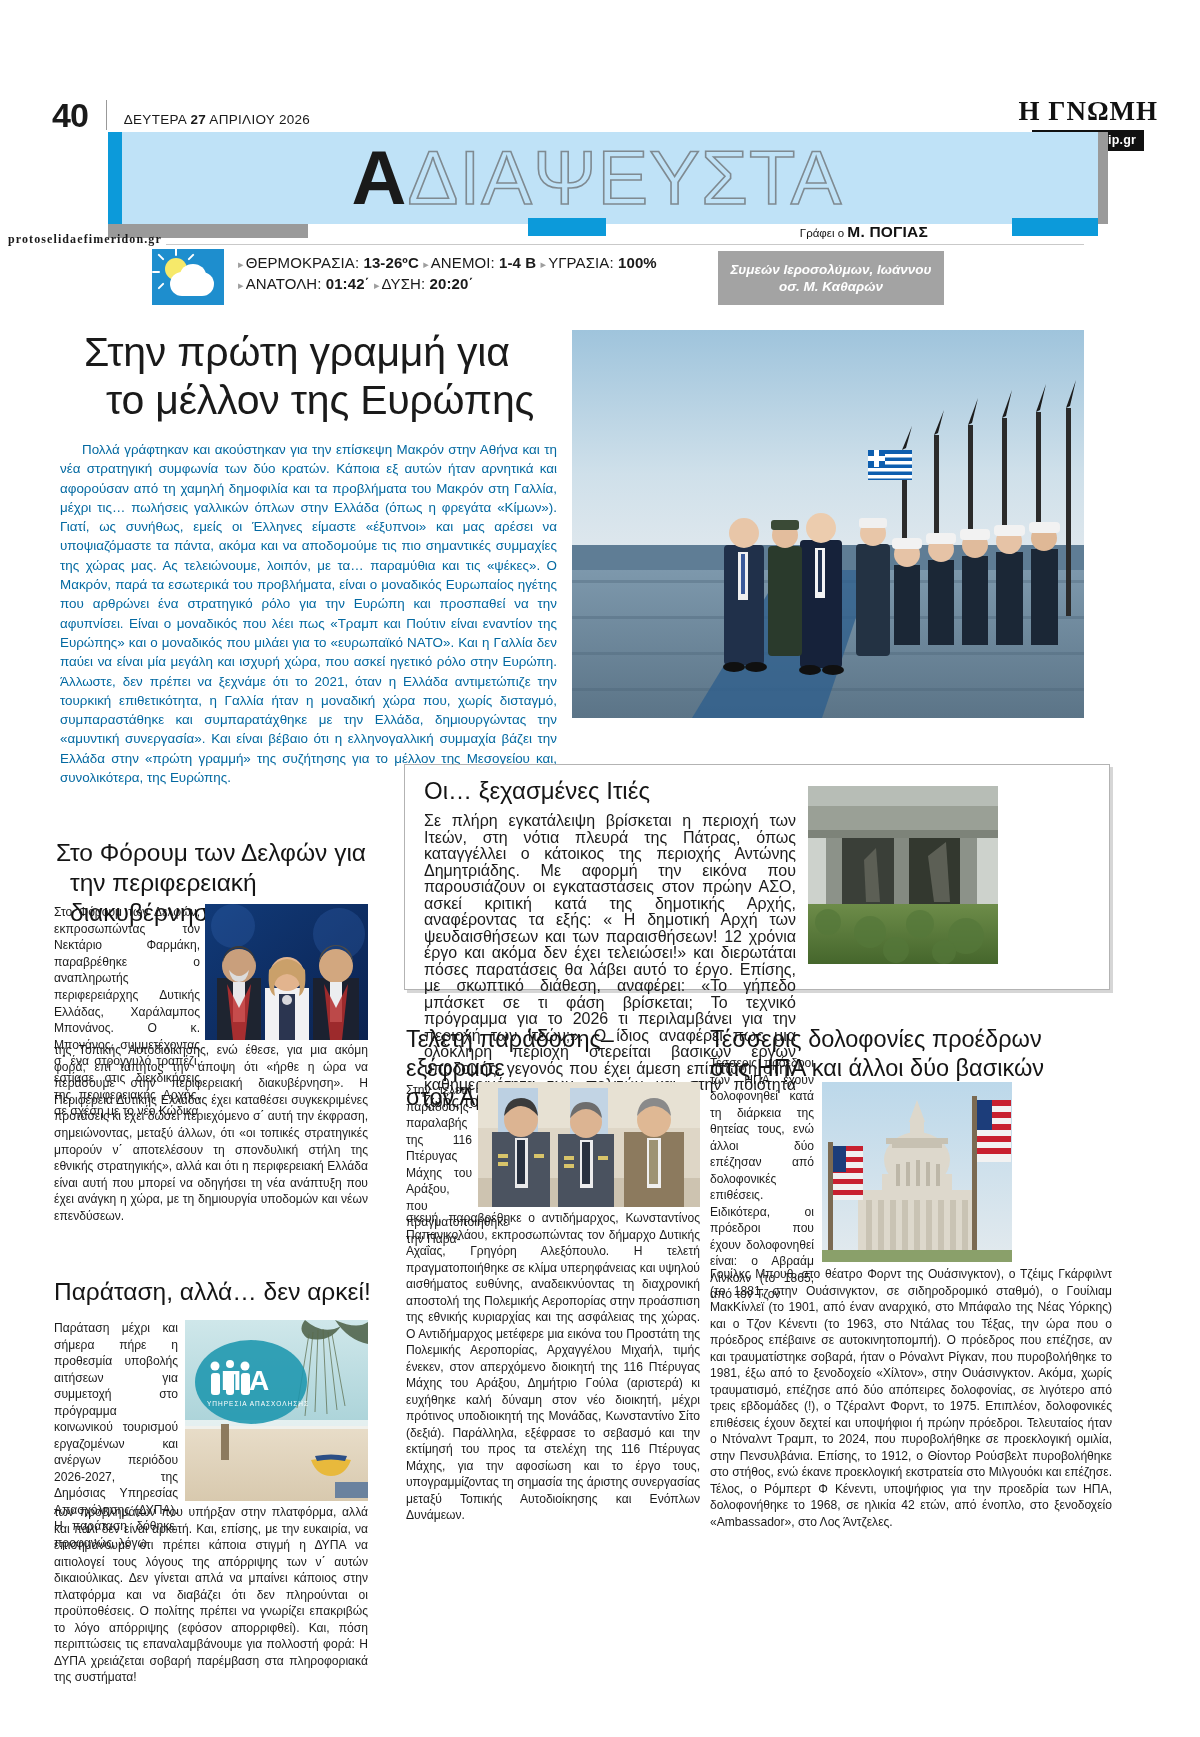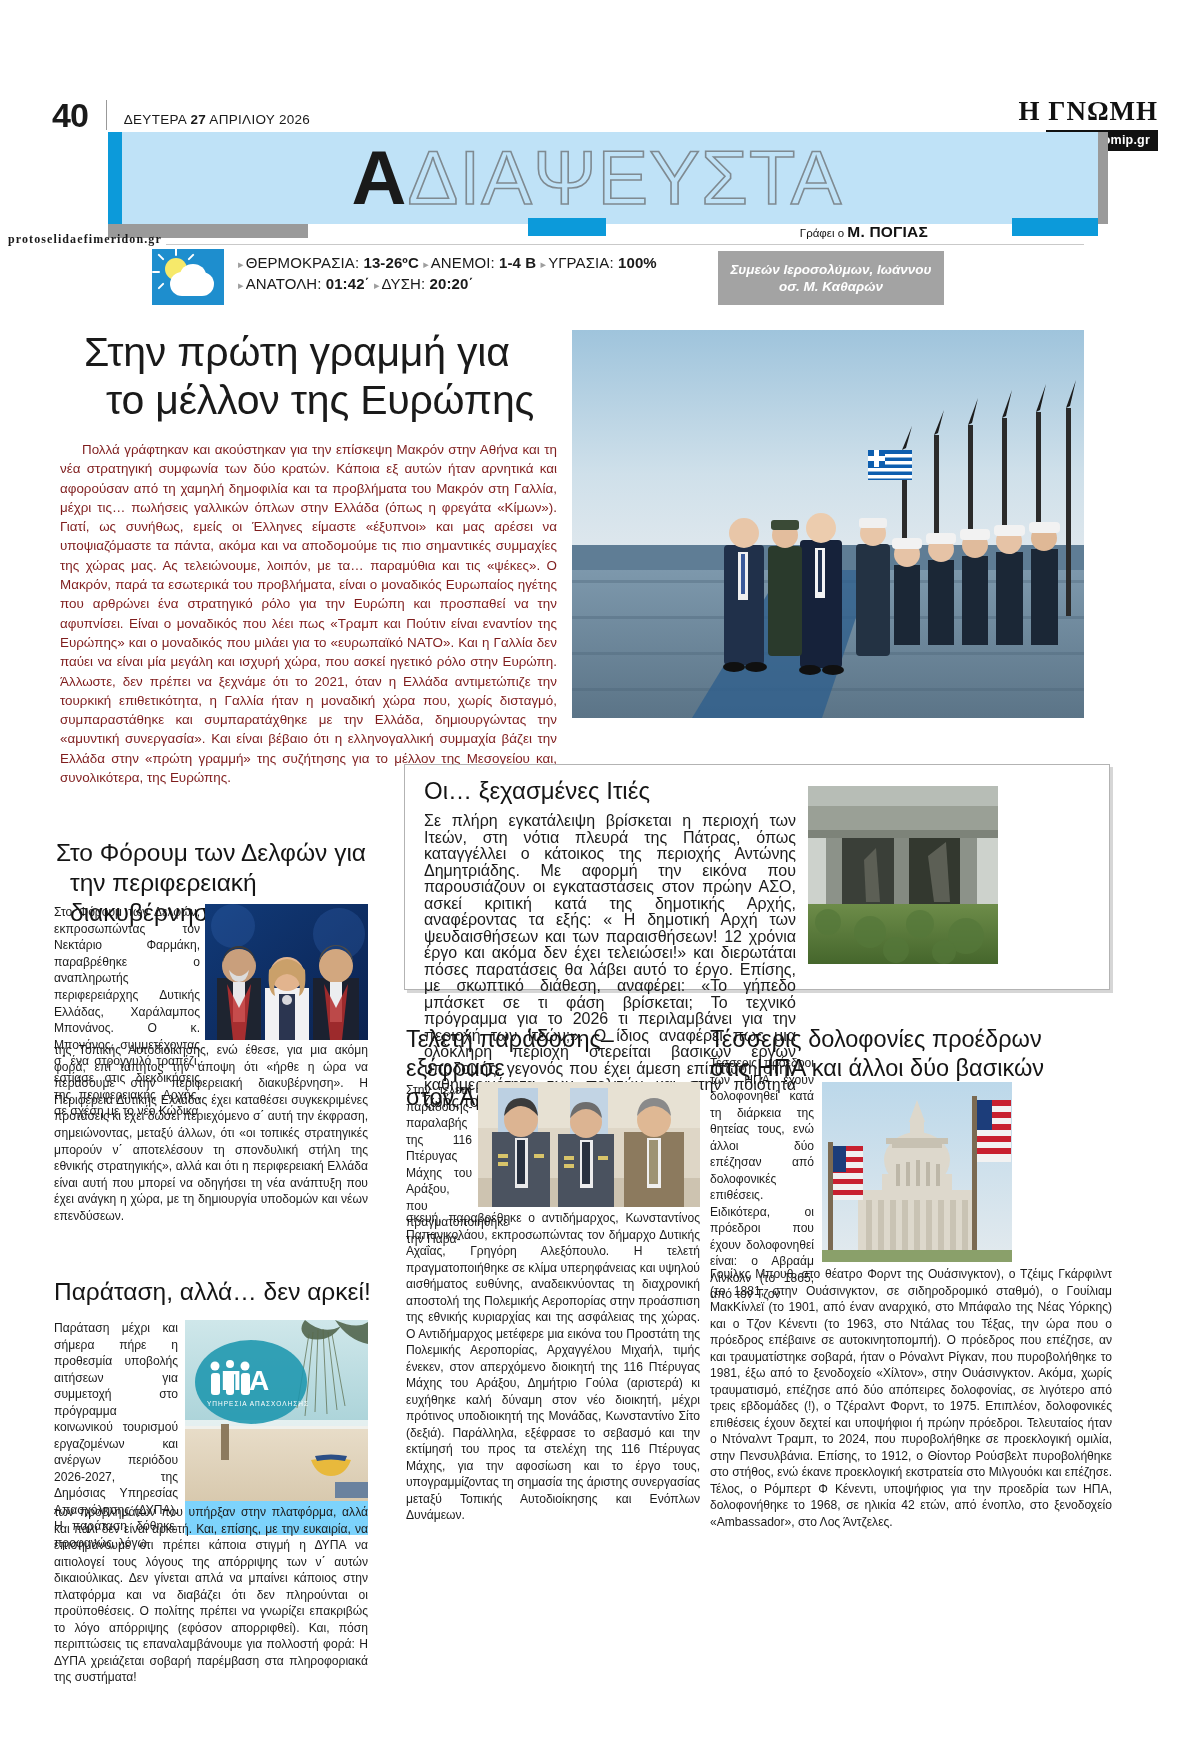--- a/index.html
+++ b/index.html
@@ -25,21 +25,21 @@
     margin: 0 12px 0 14px; vertical-align: middle;
   }
   .date-line {
     display: inline-block; vertical-align: middle;
     font-size: 13.5px; letter-spacing: 0.3px; color: #1a1a1a; font-weight: 400;
     position: relative; top: 4px;
   }
   .date-line b { font-weight: 700; }
 
   .masthead {
-    position: absolute; right: 42px; top: 78px; text-align: right;
+    position: absolute; right: 42px; top: 78px; text-align: center;
   }
   .masthead-name {
     font-family: "Liberation Serif", serif;
     font-weight: 700; font-size: 27px; letter-spacing: 1px; color: #111;
     line-height: 1;
   }
   .masthead-url {
     margin-top: 5px; background: #111; color: #fff;
     font-size: 12.5px; font-weight: 700; padding: 3px 8px 4px 8px;
     display: inline-block; letter-spacing: 0.2px;
@@ -91,21 +91,21 @@
   }
 
   
   .lead-title {
     position: absolute; left: 84px; top: 308px; width: 480px;
     font-size: 41px; line-height: 48px; font-weight: 300; color: #1a1a1a; letter-spacing: -.2px;
   }
   .lead-title .l2 { display: block; padding-left: 22px; }
   .lead-body {
     position: absolute; left: 60px; top: 420px; width: 497px;
-    font-size: 13.4px; line-height: 19.3px; text-align: justify; color: #7f1d1d;
+    font-size: 13.4px; line-height: 19.3px; text-align: justify; color: #0369a1;
     text-indent: 22px;
   }
   .lead-photo {
     position: absolute; left: 572px; top: 310px; width: 512px; height: 388px;
     overflow: hidden; background: #6b8fa8;
   }
 
   
   .sec-delphi-title {
     position: absolute; left: 56px; top: 818px; width: 340px;
@@ -120,21 +120,21 @@
   .delphi-text-b {
     position: absolute; left: 54px; top: 1022px; width: 314px;
     font-size: 12.1px; line-height: 16.6px; text-align: justify; color: #1b1b1b;
   }
 
   
   .sec-paratasi-title {
     position: absolute; left: 54px; top: 1257px; width: 330px;
     font-size: 24.5px; line-height: 29px; font-weight: 400; color: #141414;
   }
-  .paratasi-photo { position: absolute; left: 185px; top: 1300px; width: 183px; height: 215px; overflow: hidden; background: #7dd3fc; }
+  .paratasi-photo { position: absolute; left: 185px; top: 1300px; width: 183px; height: 181px; overflow: hidden; background: #7dd3fc; }
   .paratasi-text-a {
     position: absolute; left: 54px; top: 1300px; width: 124px;
     font-size: 12.1px; line-height: 16.5px; text-align: justify; color: #1b1b1b;
   }
   .paratasi-text-b {
     position: absolute; left: 54px; top: 1484px; width: 314px;
     font-size: 12.1px; line-height: 16.5px; text-align: justify; color: #1b1b1b;
   }
 
   

